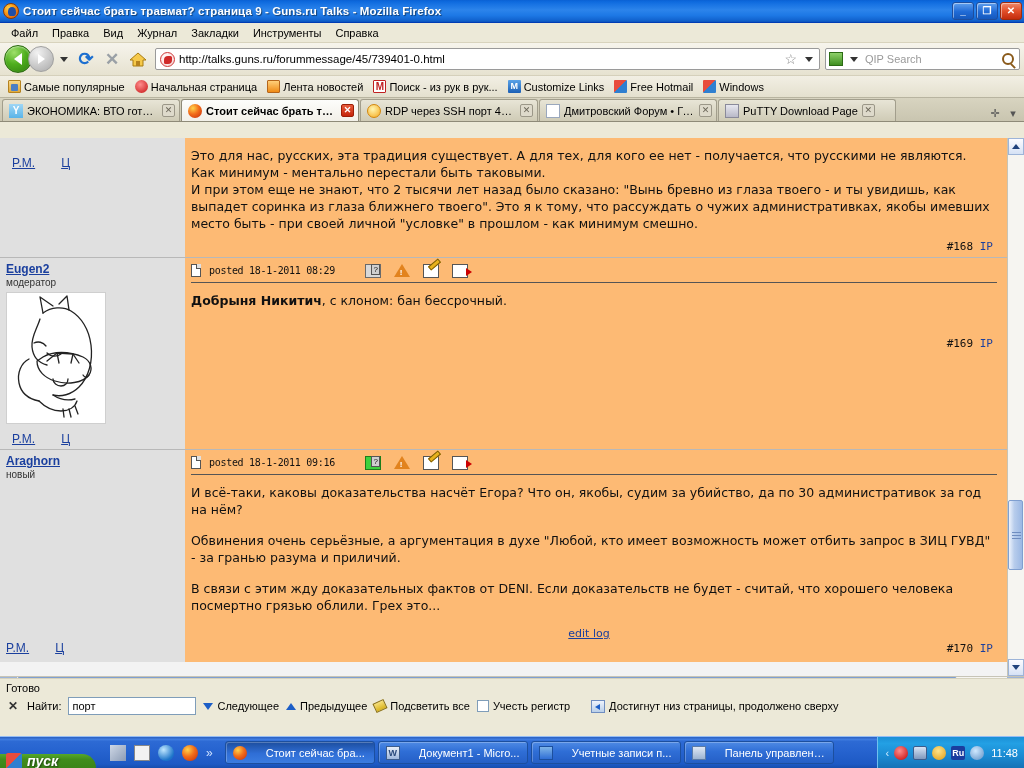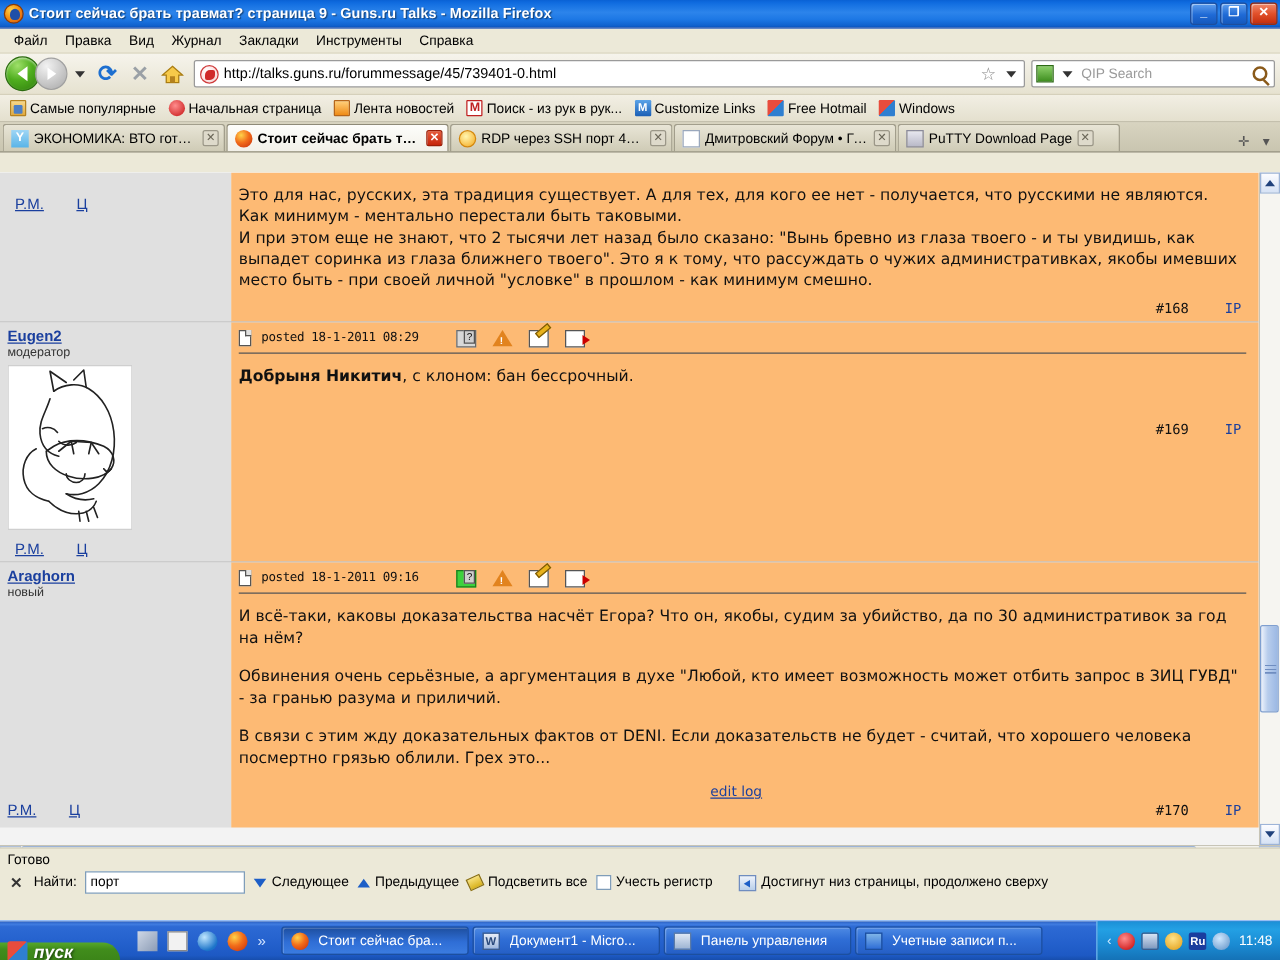--- a/index.html
+++ b/index.html
@@ -197,21 +197,21 @@
     padding:9px 14px 6px 6px; font-size:12.5px; line-height:17px; color:#111;
     font-family:"DejaVu Sans", sans-serif;
   }
   .post-body p { margin:0 0 14px 0; }
   .post-body p:last-child{ margin-bottom:0; }
   .post-body b{ font-weight:bold; }
   .post-foot {
     text-align:right; padding:2px 14px 4px 0; font-size:11px;
     font-family:"DejaVu Sans Mono", monospace; color:#111;
   }
-  .post-foot a{ color:#1a3f9e;margin-left:22px; }
+  .post-foot a{ color:#1a3f9e; }
   .editlog { text-align:center; padding:0 14px 0 0; }
   .editlog a{ color:#1a3f9e; text-decoration:underline; font-size:11px; font-family:"DejaVu Sans", sans-serif; }
 
   
   .vscroll {
     width:17px; flex:none; background:#f2f1ec;
     border-left:1px solid #c7c4b6; display:flex; flex-direction:column;
   }
   .vsb-btn{
     height:17px;background:linear-gradient(to bottom,#fcfcff,#d6e2f5);
@@ -286,21 +286,21 @@
   .startflag{width:16px;height:16px;flex:none;background:linear-gradient(135deg,#e84c3d 0 49%,#2f7fd0 50% 100%);border-radius:2px;}
   .quicklaunch{display:flex;align-items:center;gap:8px;padding:0 8px 0 14px;}
   .ql{width:16px;height:16px;flex:none;}
   .ql.pen{background:linear-gradient(135deg,#cfd8e6,#8b9bb5);}
   .ql.calc{background:#f2f2f2;border:1px solid #888;}
   .ql.ie{border-radius:50%;background:radial-gradient(circle at 35% 30%,#bfe6ff,#1c74c9 70%);}
   .ql.ff{border-radius:50%;background:radial-gradient(circle at 35% 30%,#ffd24a 0%,#f26d1a 45%,#c5290a 100%);}
   .ql-more{color:#cfe2ff;font-size:12px;}
   .tasks{display:flex;gap:3px;align-items:center;flex:1;padding-left:4px;overflow:hidden;}
   .task{
-    height:23px;display:flex;align-items:center;gap:8px;padding:0 7px;
+    height:23px;display:flex;align-items:center;gap:19px;padding:0 7px;
     background:linear-gradient(to bottom,#4e8ae4,#2f6ed6 45%,#255fc6);
     border:1px solid #1c4f9e;border-radius:3px;color:#fff;font-size:11px;
     max-width:152px;white-space:nowrap;overflow:hidden;
     box-shadow: inset 1px 1px 0 rgba(255,255,255,.25);
   }
   .task.active{background:linear-gradient(to bottom,#1d4e9e,#2f6ed6 55%,#3b7ce0);}
   .tkico{width:14px;height:14px;flex:none;}
   .tkico.ff{border-radius:50%;background:radial-gradient(circle at 35% 30%,#ffd24a 0%,#f26d1a 45%,#c5290a 100%);}
   .tkico.word{background:linear-gradient(to bottom,#e8eef8,#9fb8dd);border:1px solid #3c5c8c;color:#2a4a7c;font-size:9px;font-weight:bold;text-align:center;line-height:12px;}
   .tkico.panel{background:linear-gradient(to bottom,#dfe8f5,#9db4d2);border:1px solid #5c7ba6;}
@@ -626,26 +626,26 @@
     <div class="tasks">
       <div class="task active" style="width:150px">
         <div class="tkico ff"></div>
         <div class="tklabel">Стоит сейчас бра...</div>
       </div>
       <div class="task" style="width:150px">
         <div class="tkico word">W</div>
         <div class="tklabel">Документ1 - Micro...</div>
       </div>
       <div class="task" style="width:150px">
+        <div class="tkico users"></div>
+        <div class="tklabel">Учетные записи п...</div>
+      </div>
+      <div class="task" style="width:150px">
         <div class="tkico panel"></div>
         <div class="tklabel">Панель управления</div>
-      </div>
-      <div class="task" style="width:150px">
-        <div class="tkico users"></div>
-        <div class="tklabel">Учетные записи п...</div>
       </div>
     </div>
     <div class="tray">
       <span class="tray-chev">‹</span>
       <div class="tr-ico opera"></div>
       <div class="tr-ico net"></div>
       <div class="tr-ico shield"></div>
       <div class="tr-ico lang">Ru</div>
       <div class="tr-ico misc"></div>
       <div class="clock">11:48</div>

